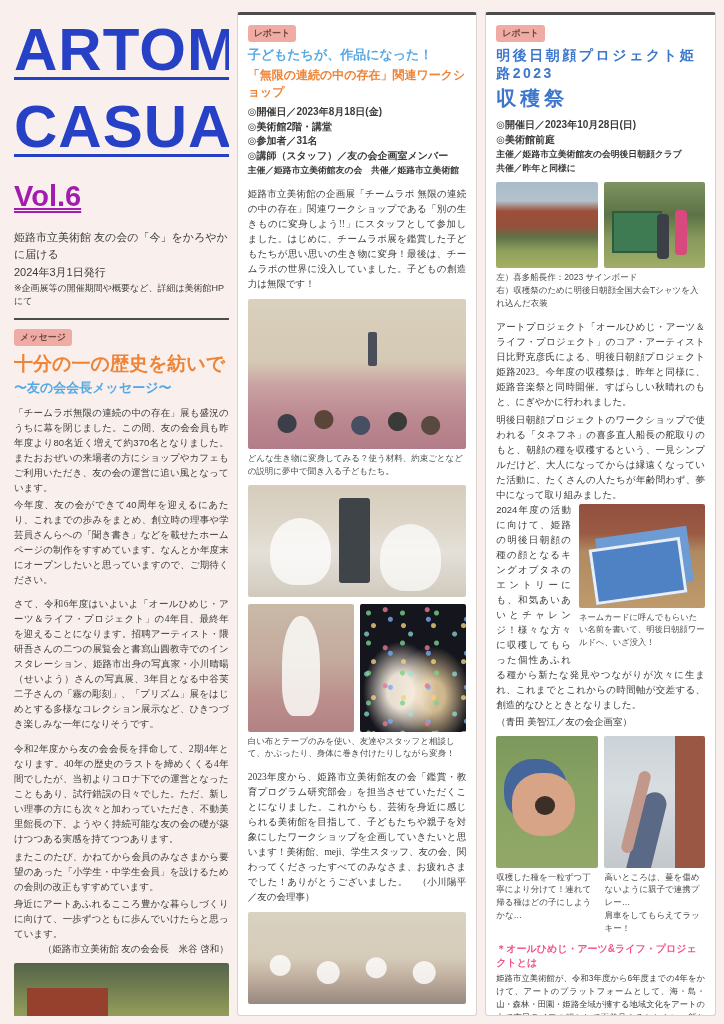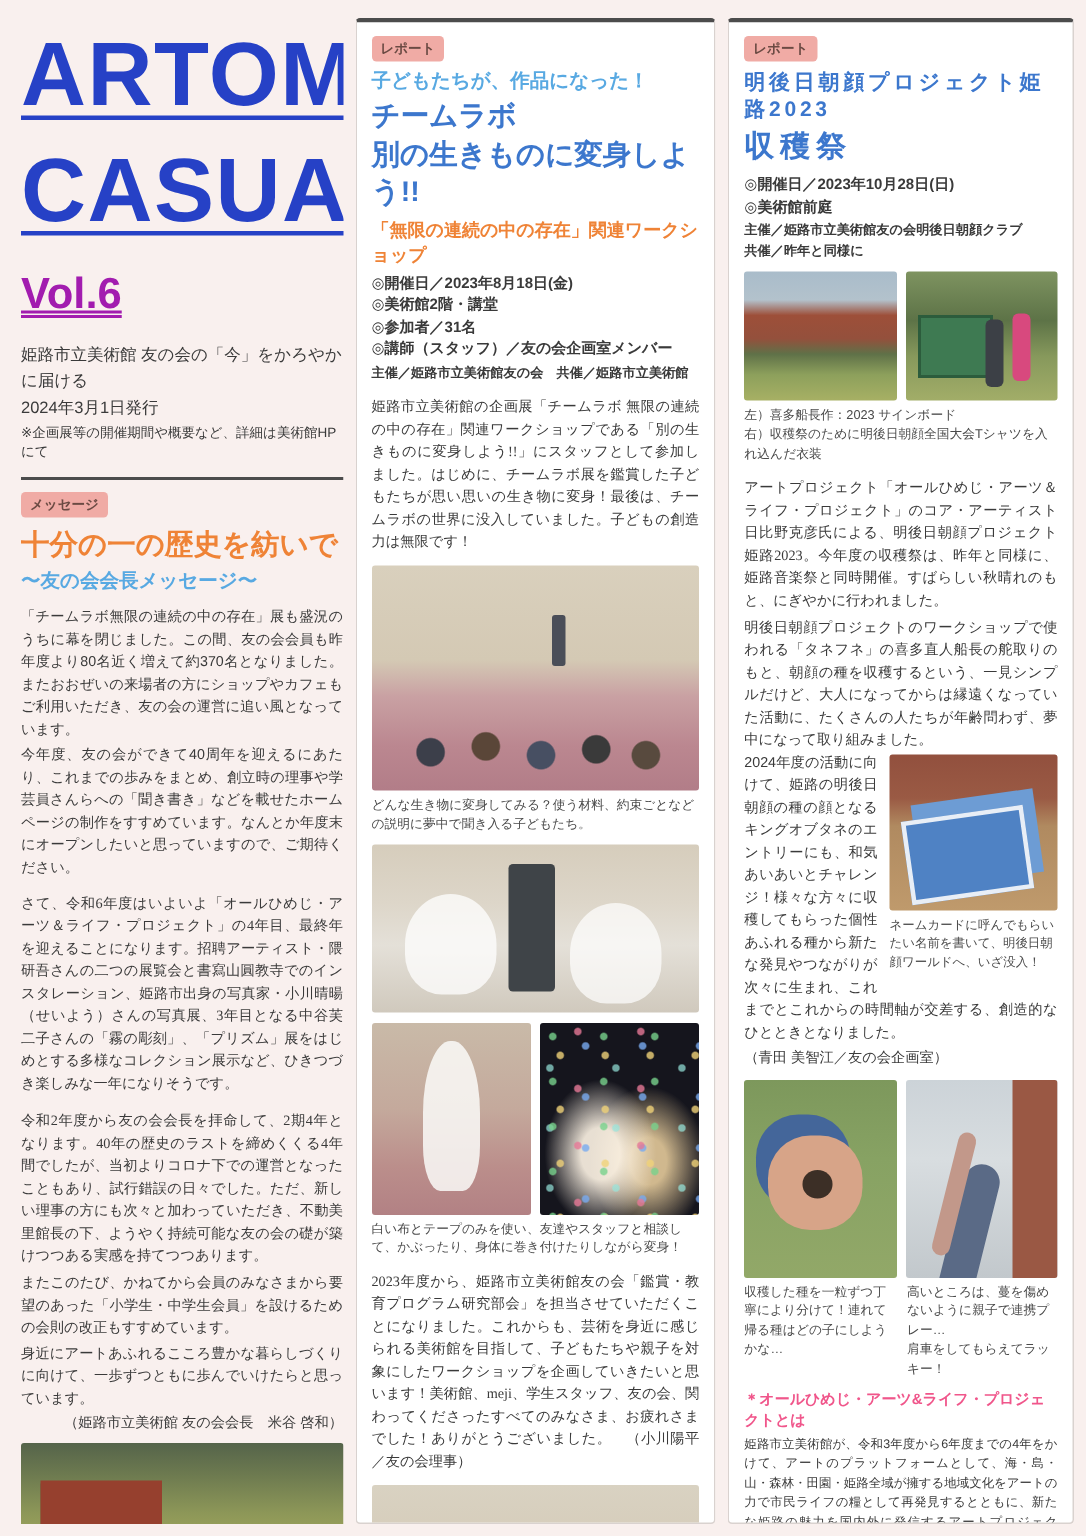--- a/index.html
+++ b/index.html
@@ -90,21 +90,21 @@
 
   .p-seeds { height:132px; background:linear-gradient(180deg,#7d985c 0%,#87a263 40%,#92a868 100%); }
   .p-seeds::before { content:""; position:absolute; left:16%; top:28%; width:62%; height:48%; background:#d7a488; border-radius:45%; box-shadow:-8px -14px 0 #44669a; }
   .p-seeds::after { content:""; position:absolute; left:38%; top:46%; width:20%; height:14%; background:#3c2f26; border-radius:50%; }
 
   .p-reach { height:132px; background:linear-gradient(180deg,#ccd3d8 0%,#d8dde0 40%,#c2c8cc 100%); }
   .p-reach::before { content:""; position:absolute; right:0; top:0; width:30%; height:100%; background:#9a5844; }
   .p-reach::after { content:""; position:absolute; left:26%; top:26%; width:12%; height:64%; background:#c2988a; border-radius:6px; transform:rotate(14deg); box-shadow:16px 24px 0 6px #5a6a86; }
 
   
-  .float-box { float:right; width:112px; margin:2px 0 4px 8px; }
+  .float-box { float:right; width:126px; margin:2px 0 4px 8px; }
   .float-box .ph { margin-top:0; }
   .float-box .caption { font-size:8.3px; }
   .clear { clear:both; }
 
   .cap-pair { display:flex; gap:8px; }
   .cap-pair .caption { flex:1; margin-top:3px; }
 
   .about-title { color:#f0568b; font-weight:bold; font-size:10px; margin-top:8px; }
   .about-body { font-size:8.3px; line-height:1.55; text-align:justify; margin-top:2px; }
 </style>
@@ -138,24 +138,20 @@
     <p class="body-txt">身近にアートあふれるこころ豊かな暮らしづくりに向けて、一歩ずつともに歩んでいけたらと思っています。</p>
     <div class="sign">（姫路市立美術館 友の会会長　米谷 啓和）</div>
 
     <div class="ph p-lawn"></div>
     
   </div>
 
   <div class="col col-box col-mid">
     <span class="badge">レポート</span>
     <div class="kicker">子どもたちが、作品になった！</div>
-    <div class="rep-title">
-      <div><span>チームラボ</span></div>
-      <div><span>別の生きものに変身しよう!!</span></div>
-    </div>
     <div class="rep-sub">「無限の連続の中の存在」関連ワークショップ</div>
     <div class="detail">◎開催日／2023年8月18日(金)</div>
     <div class="detail">◎美術館2階・講堂</div>
     <div class="detail">◎参加者／31名</div>
     <div class="detail">◎講師（スタッフ）／友の会企画室メンバー</div>
     <div class="org">主催／姫路市立美術館友の会　共催／姫路市立美術館</div>
 
     <p class="body-txt para-gap">姫路市立美術館の企画展「チームラボ 無限の連続の中の存在」関連ワークショップである「別の生きものに変身しよう!!」にスタッフとして参加しました。はじめに、チームラボ展を鑑賞した子どもたちが思い思いの生き物に変身！最後は、チームラボの世界に没入していました。子どもの創造力は無限です！</p>
 
     <div class="ph p-room1"></div>

